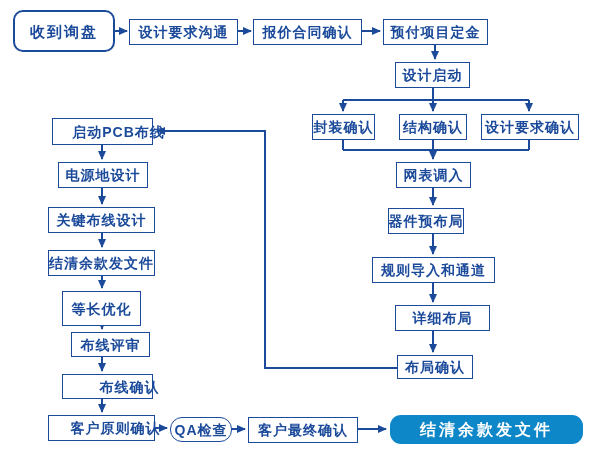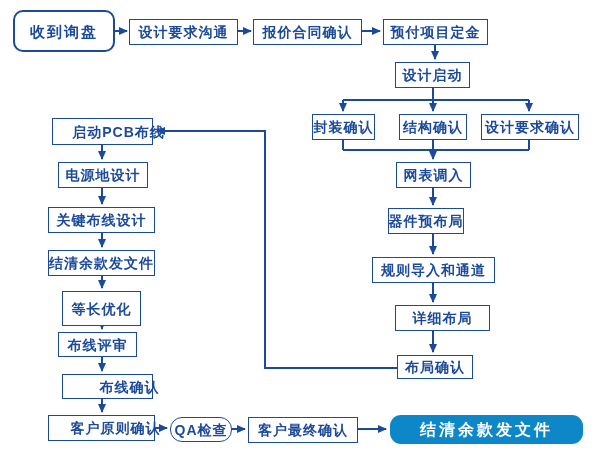--- a/index.html
+++ b/index.html
@@ -120,21 +120,21 @@
   <div class="node" style="left:388px;top:208px;width:76px;height:26px;">器件预布局</div>
   <div class="node" style="left:372px;top:257px;width:123px;height:26px;">规则导入和通道</div>
   <div class="node" style="left:395px;top:305px;width:95px;height:26px;">详细布局</div>
   <div class="node" style="left:397px;top:355px;width:76px;height:24px;">布局确认</div>
 
   <div class="node" style="left:52px;top:118px;width:101px;height:27px;padding-left:32px;">启动PCB布线</div>
   <div class="node" style="left:58px;top:162px;width:90px;height:26px;">电源地设计</div>
   <div class="node" style="left:48px;top:207px;width:107px;height:26px;">关键布线设计</div>
   <div class="node" style="left:48px;top:250px;width:107px;height:26px;">结清余款发文件</div>
   <div class="node" style="left:62px;top:291px;width:79px;height:35px;">等长优化</div>
-  <div class="node" style="left:58px;top:332px;width:79px;height:25px;">布线评审</div>
+  <div class="node" style="left:71px;top:332px;width:79px;height:25px;">布线评审</div>
   <div class="node" style="left:62px;top:374px;width:91px;height:25px;padding-left:44px;">布线确认</div>
 
   <div class="node" style="left:48px;top:415px;width:107px;height:26px;padding-left:28px;">客户原则确认</div>
   <div class="node" style="left:170px;top:417px;width:62px;height:25px;border-radius:12px;">QA检查</div>
   <div class="node" style="left:248px;top:417px;width:110px;height:26px;">客户最终确认</div>
   <div class="node end" style="left:390px;top:415px;width:193px;height:29px;">结清余款发文件</div>
 
 </div>
 
 </body></html>

